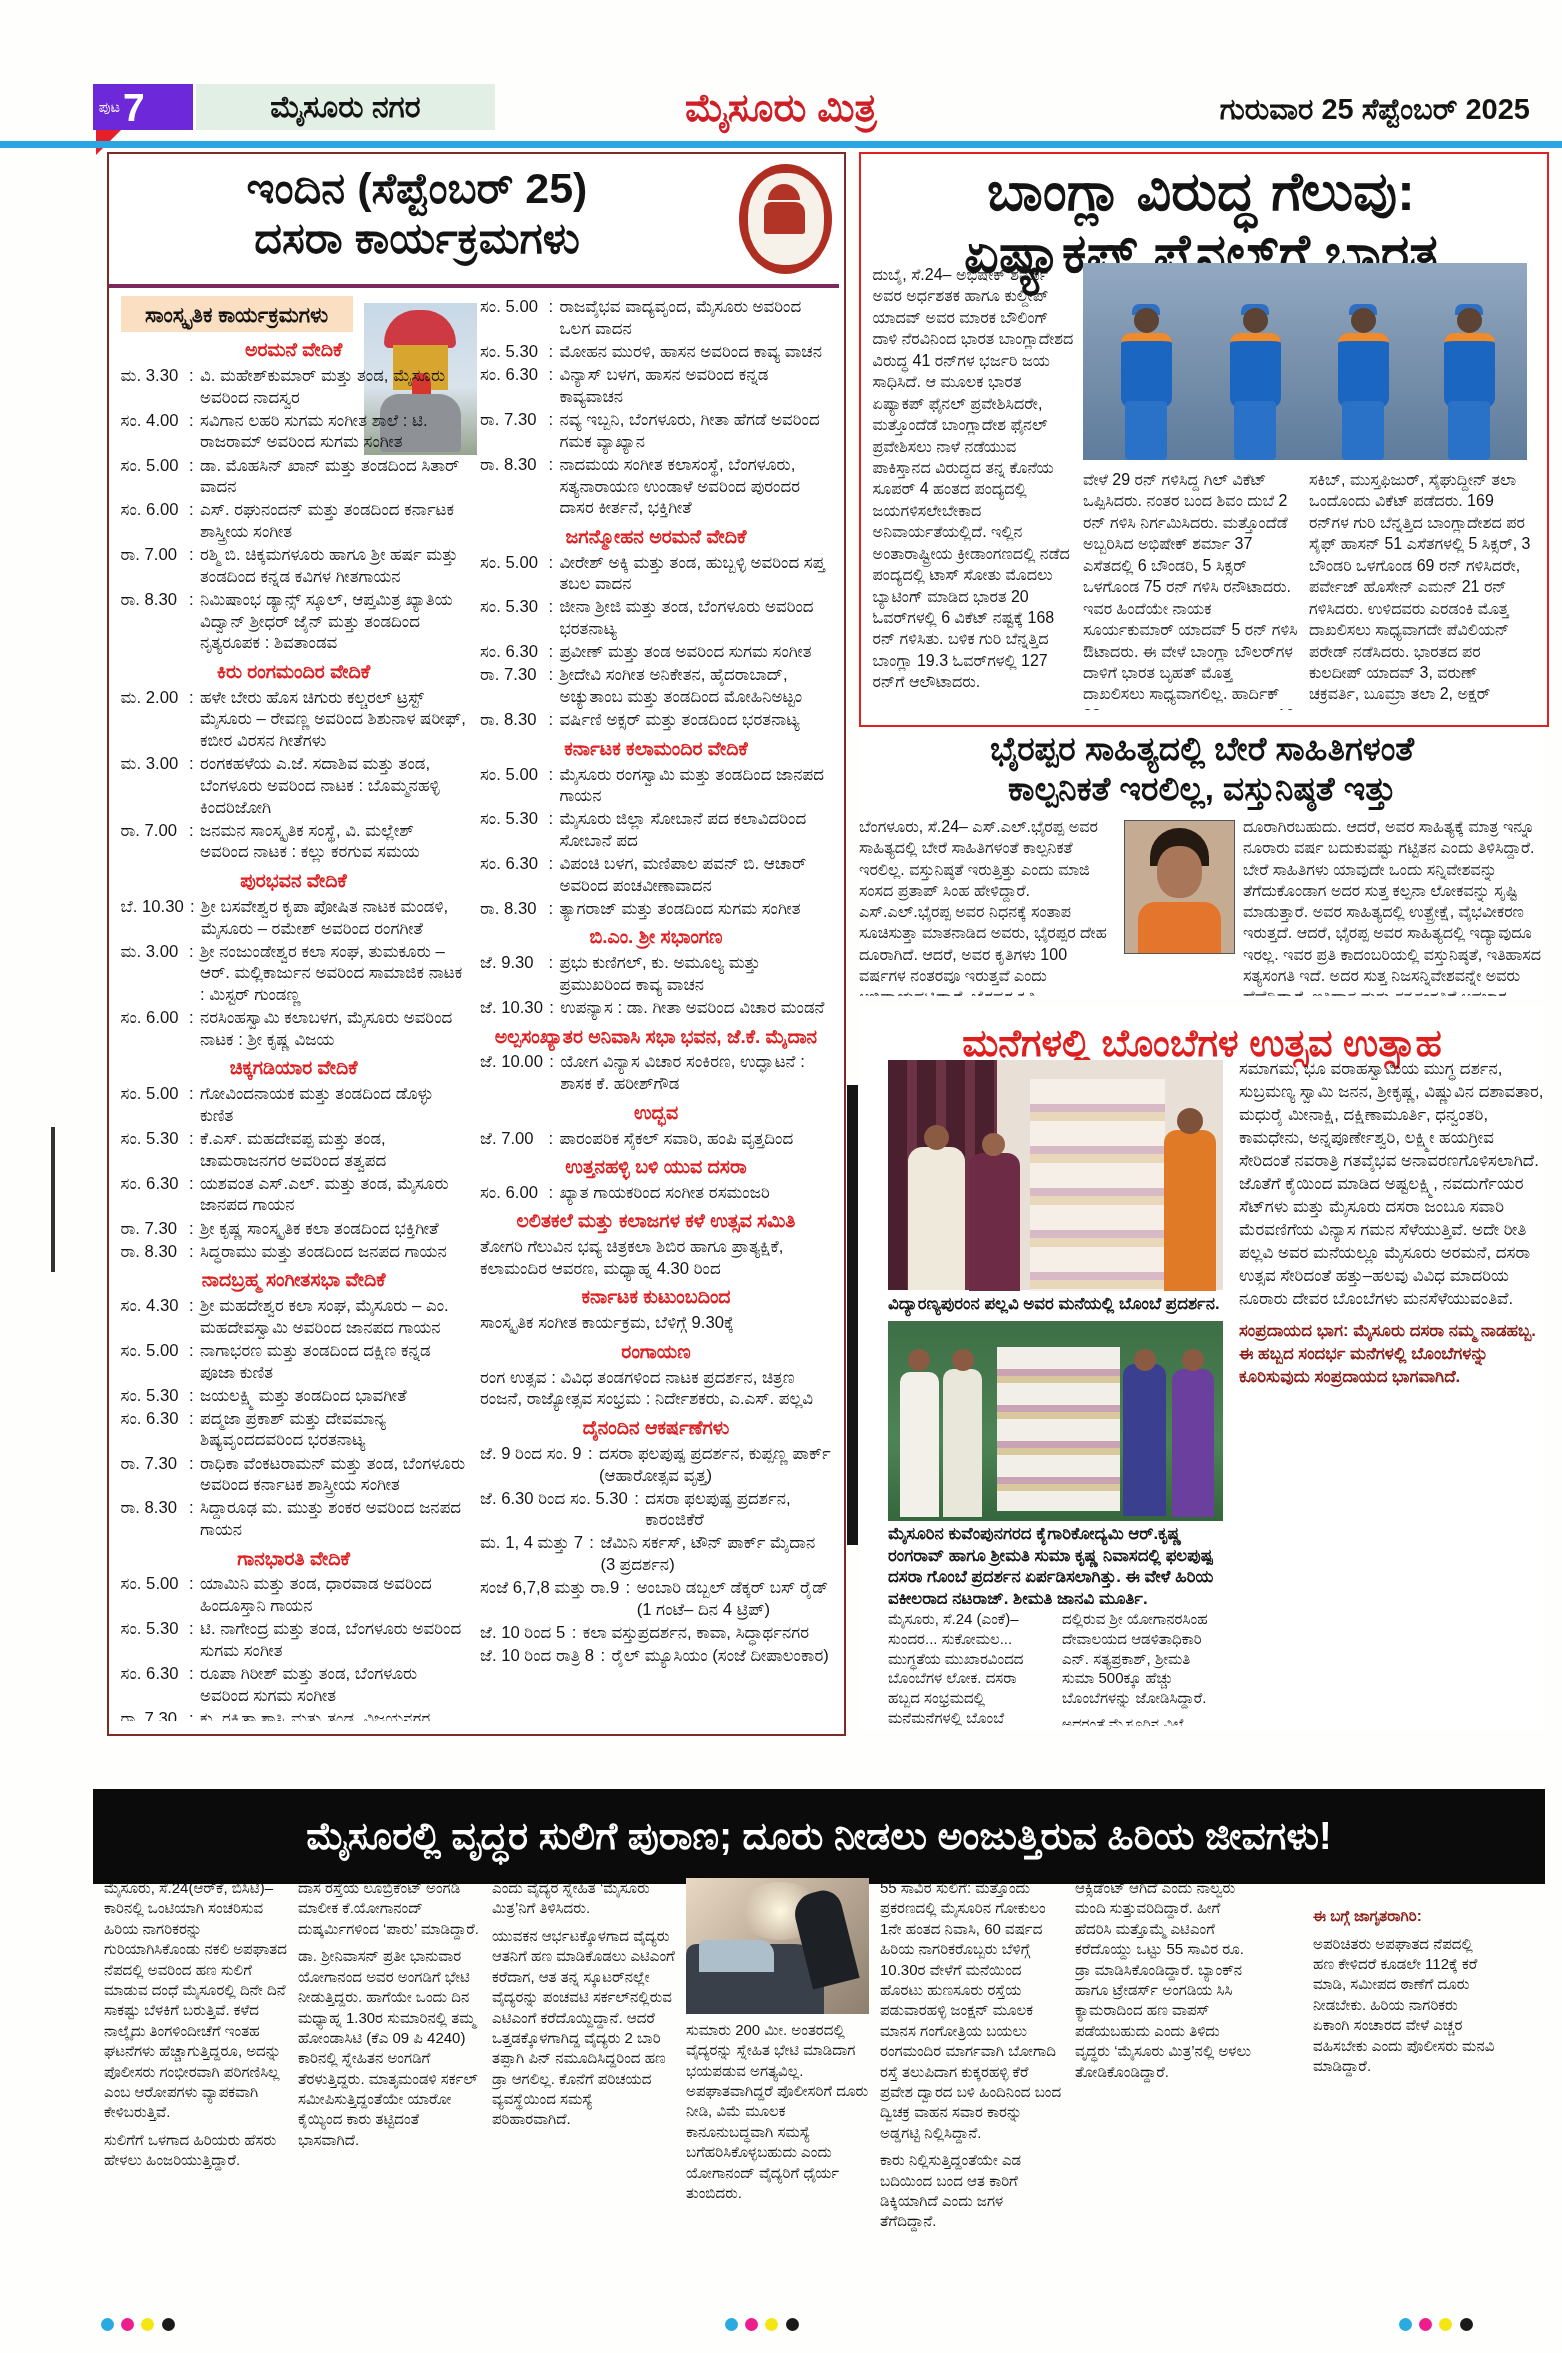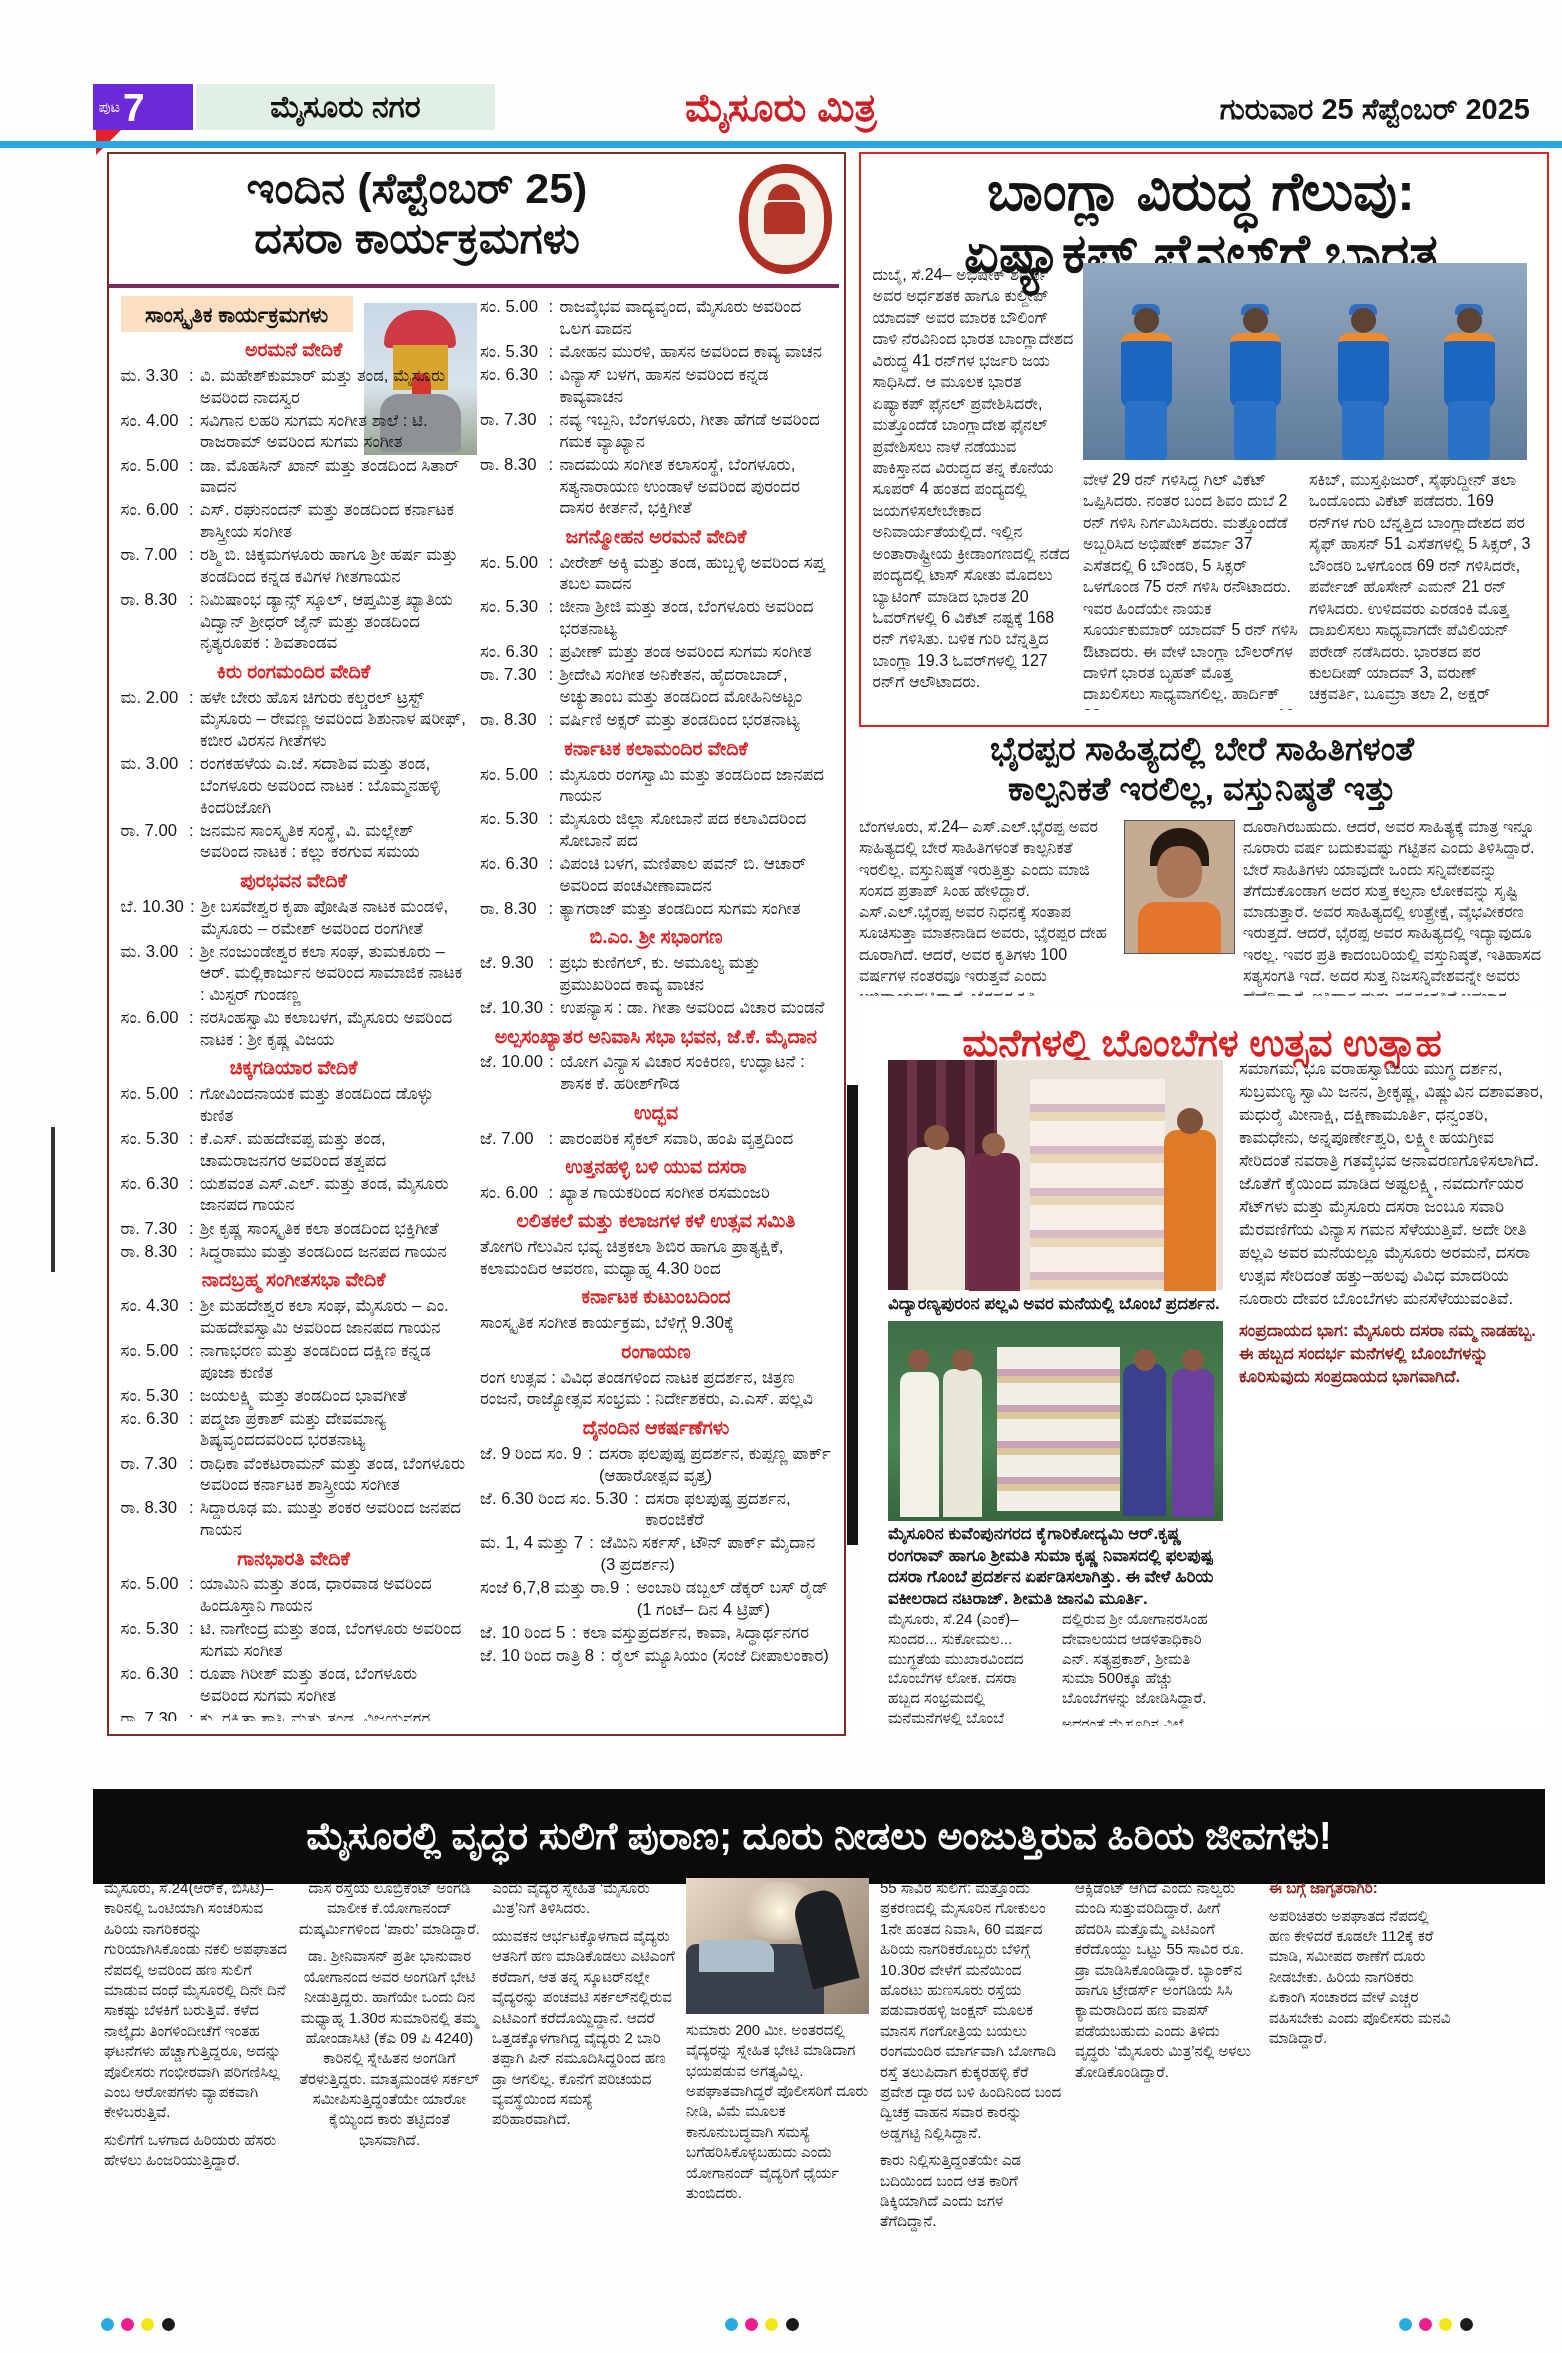--- a/index.html
+++ b/index.html
@@ -616,21 +616,21 @@
 
   <div class="abs banner">ಮೈಸೂರಲ್ಲಿ ವೃದ್ಧರ ಸುಲಿಗೆ ಪುರಾಣ; ದೂರು ನೀಡಲು ಅಂಜುತ್ತಿರುವ ಹಿರಿಯ ಜೀವಗಳು!</div>
 
   <div class="abs eldcol" style="left:104px;">
 
       <p>ಮೈಸೂರು, ಸೆ.24(ಆರ್‌ಕೆ, ಬಿಸಿಟಿ)– ಕಾರಿನಲ್ಲಿ ಒಂಟಿಯಾಗಿ ಸಂಚರಿಸುವ ಹಿರಿಯ ನಾಗರಿಕರನ್ನು ಗುರಿಯಾಗಿಸಿಕೊಂಡು ನಕಲಿ ಅಪಘಾತದ ನೆಪದಲ್ಲಿ ಅವರಿಂದ ಹಣ ಸುಲಿಗೆ ಮಾಡುವ ದಂಧೆ ಮೈಸೂರಲ್ಲಿ ದಿನೇ ದಿನೆ ಸಾಕಷ್ಟು ಬೆಳಕಿಗೆ ಬರುತ್ತಿವೆ. ಕಳೆದ ನಾಲ್ಕೈದು ತಿಂಗಳಿಂದೀಚೆಗೆ ಇಂತಹ ಘಟನೆಗಳು ಹೆಚ್ಚಾಗುತ್ತಿದ್ದರೂ, ಅದನ್ನು ಪೊಲೀಸರು ಗಂಭೀರವಾಗಿ ಪರಿಗಣಿಸಿಲ್ಲ ಎಂಬ ಆರೋಪಗಳು ವ್ಯಾಪಕವಾಗಿ ಕೇಳಿಬರುತ್ತಿವೆ.</p>
 
       <p>ಸುಲಿಗೆಗೆ ಒಳಗಾದ ಹಿರಿಯರು ಹೆಸರು ಹೇಳಲು ಹಿಂಜರಿಯುತ್ತಿದ್ದಾರೆ.</p>
 
     </div>
-  <div class="abs eldcol" style="left:298px;text-align:center;">
+  <div class="abs eldcol" style="left:298px;">
 
       <p>ದಾಸ ರಸ್ತೆಯ ಲೂಬ್ರಿಕೆಂಟ್ ಅಂಗಡಿ ಮಾಲೀಕ ಕೆ.ಯೋಗಾನಂದ್ ದುಷ್ಕರ್ಮಿಗಳಿಂದ ‘ಪಾರು’ ಮಾಡಿದ್ದಾರೆ.</p>
 
       <p>ಡಾ. ಶ್ರೀನಿವಾಸನ್ ಪ್ರತೀ ಭಾನುವಾರ ಯೋಗಾನಂದ ಅವರ ಅಂಗಡಿಗೆ ಭೇಟಿ ನೀಡುತ್ತಿದ್ದರು. ಹಾಗೆಯೇ ಒಂದು ದಿನ ಮಧ್ಯಾಹ್ನ 1.30ರ ಸುಮಾರಿನಲ್ಲಿ ತಮ್ಮ ಹೋಂಡಾಸಿಟಿ (ಕೆಎ 09 ಪಿ 4240) ಕಾರಿನಲ್ಲಿ ಸ್ನೇಹಿತನ ಅಂಗಡಿಗೆ ತೆರಳುತ್ತಿದ್ದರು. ಮಾತೃಮಂಡಳಿ ಸರ್ಕಲ್ ಸಮೀಪಿಸುತ್ತಿದ್ದಂತೆಯೇ ಯಾರೋ ಕೈಯ್ಯಿಂದ ಕಾರು ತಟ್ಟಿದಂತೆ ಭಾಸವಾಗಿದೆ.</p>
 
     </div>
   <div class="abs eldcol" style="left:492px;">
 
       <p>ಎಂದು ವೈದ್ಯರ ಸ್ನೇಹಿತ ‘ಮೈಸೂರು ಮಿತ್ರ’ನಿಗೆ ತಿಳಿಸಿದರು.</p>
 
@@ -655,21 +655,21 @@
       <p>55 ಸಾವಿರ ಸುಲಿಗೆ: ಮತ್ತೊಂದು ಪ್ರಕರಣದಲ್ಲಿ ಮೈಸೂರಿನ ಗೋಕುಲಂ 1ನೇ ಹಂತದ ನಿವಾಸಿ, 60 ವರ್ಷದ ಹಿರಿಯ ನಾಗರಿಕರೊಬ್ಬರು ಬೆಳಿಗ್ಗೆ 10.30ರ ವೇಳೆಗೆ ಮನೆಯಿಂದ ಹೊರಟು ಹುಣಸೂರು ರಸ್ತೆಯ ಪಡುವಾರಹಳ್ಳಿ ಜಂಕ್ಷನ್ ಮೂಲಕ ಮಾನಸ ಗಂಗೋತ್ರಿಯ ಬಯಲು ರಂಗಮಂದಿರ ಮಾರ್ಗವಾಗಿ ಬೋಗಾದಿ ರಸ್ತೆ ತಲುಪಿದಾಗ ಕುಕ್ಕರಹಳ್ಳಿ ಕೆರೆ ಪ್ರವೇಶ ದ್ವಾರದ ಬಳಿ ಹಿಂದಿನಿಂದ ಬಂದ ದ್ವಿಚಕ್ರ ವಾಹನ ಸವಾರ ಕಾರನ್ನು ಅಡ್ಡಗಟ್ಟಿ ನಿಲ್ಲಿಸಿದ್ದಾನೆ.</p>
 
       <p>ಕಾರು ನಿಲ್ಲಿಸುತ್ತಿದ್ದಂತೆಯೇ ಎಡ ಬದಿಯಿಂದ ಬಂದ ಆತ ಕಾರಿಗೆ ಡಿಕ್ಕಿಯಾಗಿದೆ ಎಂದು ಜಗಳ ತೆಗೆದಿದ್ದಾನೆ.</p>
 
     </div>
   <div class="abs eldcol" style="left:1075px;">
 
       <p>ಆಕ್ಸಿಡೆಂಟ್ ಆಗಿದೆ ಎಂದು ನಾಲ್ವರು ಮಂದಿ ಸುತ್ತುವರಿದಿದ್ದಾರೆ. ಹೀಗೆ ಹೆದರಿಸಿ ಮತ್ತೊಮ್ಮೆ ಎಟಿಎಂಗೆ ಕರೆದೊಯ್ದು ಒಟ್ಟು 55 ಸಾವಿರ ರೂ. ಡ್ರಾ ಮಾಡಿಸಿಕೊಂಡಿದ್ದಾರೆ. ಬ್ಯಾಂಕ್‌ನ ಹಾಗೂ ಟ್ರೇಡರ್ಸ್ ಅಂಗಡಿಯ ಸಿಸಿ ಕ್ಯಾಮರಾದಿಂದ ಹಣ ವಾಪಸ್ ಪಡೆಯಬಹುದು ಎಂದು ತಿಳಿದು ವೃದ್ಧರು ‘ಮೈಸೂರು ಮಿತ್ರ’ನಲ್ಲಿ ಅಳಲು ತೋಡಿಕೊಂಡಿದ್ದಾರೆ.</p>
 
     </div>
-  <div class="abs eldcol" style="left:1269px;">
+  <div class="abs eldcol" style="left:1313px;margin-top:28px;">
 
       <p class="sub">ಈ ಬಗ್ಗೆ ಜಾಗೃತರಾಗಿರಿ:</p>
 
       <p>ಅಪರಿಚಿತರು ಅಪಘಾತದ ನೆಪದಲ್ಲಿ ಹಣ ಕೇಳಿದರೆ ಕೂಡಲೇ 112ಕ್ಕೆ ಕರೆ ಮಾಡಿ, ಸಮೀಪದ ಠಾಣೆಗೆ ದೂರು ನೀಡಬೇಕು. ಹಿರಿಯ ನಾಗರಿಕರು ಏಕಾಂಗಿ ಸಂಚಾರದ ವೇಳೆ ಎಚ್ಚರ ವಹಿಸಬೇಕು ಎಂದು ಪೊಲೀಸರು ಮನವಿ ಮಾಡಿದ್ದಾರೆ.</p>
 
     </div>
 
   <div class="dots" style="left:101px;">
     <div class="dot d-c"></div>
       <div class="dot d-m"></div>

